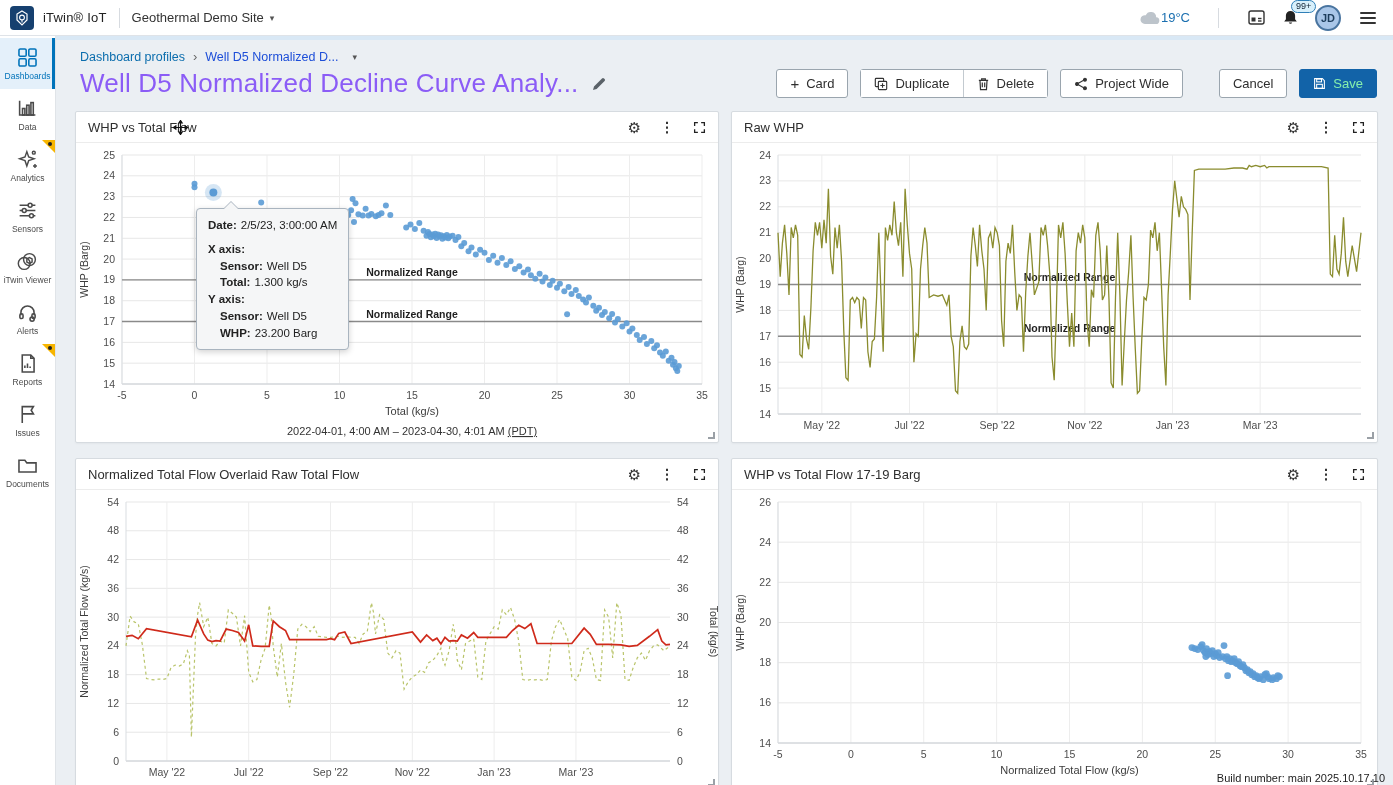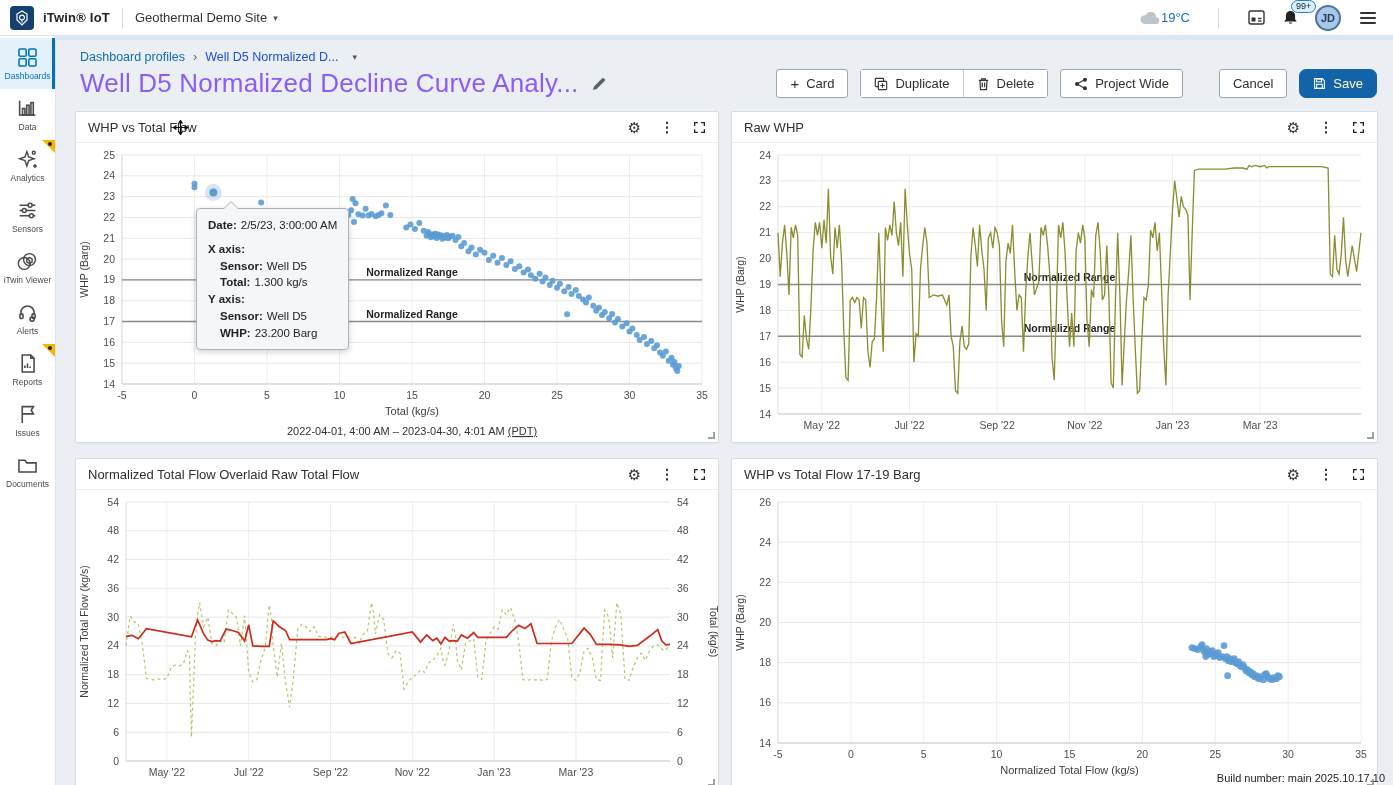--- a/index.html
+++ b/index.html
@@ -2,21 +2,21 @@
 <html><head>
 <meta charset="utf-8">
 <style>
   * { box-sizing: border-box; margin: 0; padding: 0; }
   html,body { width:1393px; height:785px; overflow:hidden; background:#ebeff3;
     font-family:"Liberation Sans", sans-serif; color:#333; }
   .topbar { height:36px; background:#fff; border-bottom:1px solid #dfe3e8;
     display:flex; align-items:center; padding:0 14px 0 10px; position:relative; z-index:5;}
   .logo-box { width:24px; height:24px; border-radius:4px; background:#16406f;
     display:flex; align-items:center; justify-content:center; margin-right:9px;}
-  .brand { font-size:13px; font-weight:700; color:#222; letter-spacing:.2px;}
+  .brand { font-size:13px; font-weight:400; color:#222; letter-spacing:.2px;}
   .tb-divider { width:1px; height:20px; background:#d7dbe0; margin:0 12px;}
   .site-name { font-size:13px; color:#333; }
   .caret { font-size:9px; color:#555; margin-left:6px; }
   .tb-right { margin-left:auto; display:flex; align-items:center; gap:16px;}
   .weather { display:flex; align-items:center; gap:0;text-align:center; }
   .temp { font-size:13px; color:#1a6fb0; }
   .bell-wrap { position:relative; }
   .badge-pill { position:absolute; top:-9px; left:9px; background:#d8f0fb; border:1px solid #2f7fb7;
     color:#123; font-size:9px; border-radius:7px; padding:0 4px; line-height:11px; }
   .avatar { width:26px; height:26px; border-radius:50%; background:#a9c6e8; border:2px solid #49749f;
@@ -42,21 +42,21 @@
   .bc-current { color:#1d4ed8; }
   .title-row { display:flex; align-items:center; padding:4px 16px 9px 24px; }
   .page-title { font-size:26px; font-weight:400; color:#8b5cf6; letter-spacing:.2px;}
   .pencil { margin-left:12px; cursor:pointer; display:flex; }
   .actions { margin-left:auto; display:flex; align-items:center; gap:12px; }
   .btn { display:flex; align-items:center; gap:7px; background:#fff; border:1px solid #9aa5ae;
     border-radius:3px; padding:6px 13px; font-size:13px; color:#2e2e2e; cursor:pointer; white-space:nowrap;}
   .btn-group { display:flex; border:1px solid #9aa5ae; border-radius:3px; background:#fff;}
   .btn-group .btn { border:none; border-radius:0;}
   .btn-group .btn + .btn { border-left:1px solid #c3cad0; }
-  .btn-primary { background:#1263a8; border-color:#1263a8; color:#fef9c3;border-radius:7px; }
+  .btn-primary { background:#1263a8; border-color:#1263a8; color:#86efac; }
   .plus-glyph { font-size:15px; line-height:10px; }
   .cards { display:grid; grid-template-columns:644px 647px; grid-auto-rows:332px;
     gap:15px 12px; padding:3px 0 0 19px; }
   .card { background:#fff; border:1px solid #d6dbe0; border-radius:2px; display:flex;
     flex-direction:column; position:relative; box-shadow:0 1px 2px rgba(0,0,0,.04);}
   .card-header { height:31px; border-bottom:1px solid #ececec; display:flex; align-items:center;
     padding:0 12px; flex:none;}
   .card-title { font-size:13px; color:#2f2f2f; }
   .card-icons { margin-left:auto; display:flex; align-items:center; gap:19px; }
   .gear-glyph { font-size:15px; color:#333; cursor:pointer; line-height:1;}

